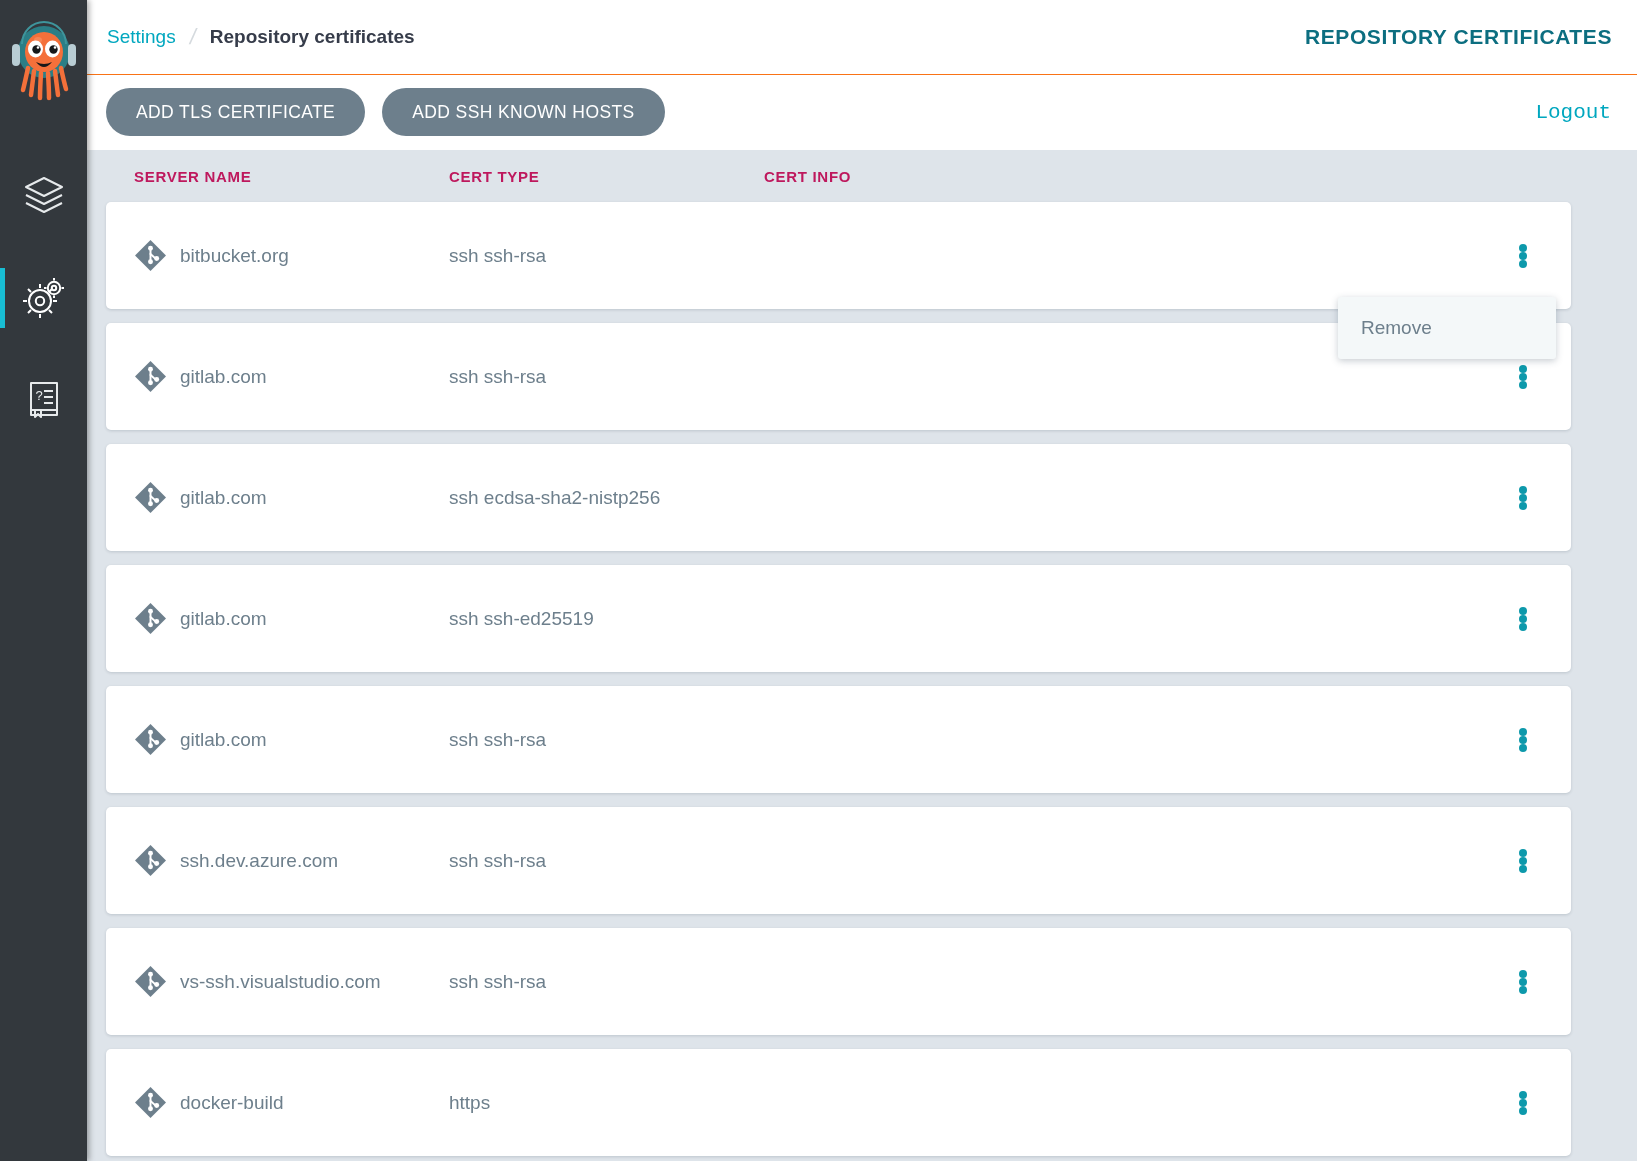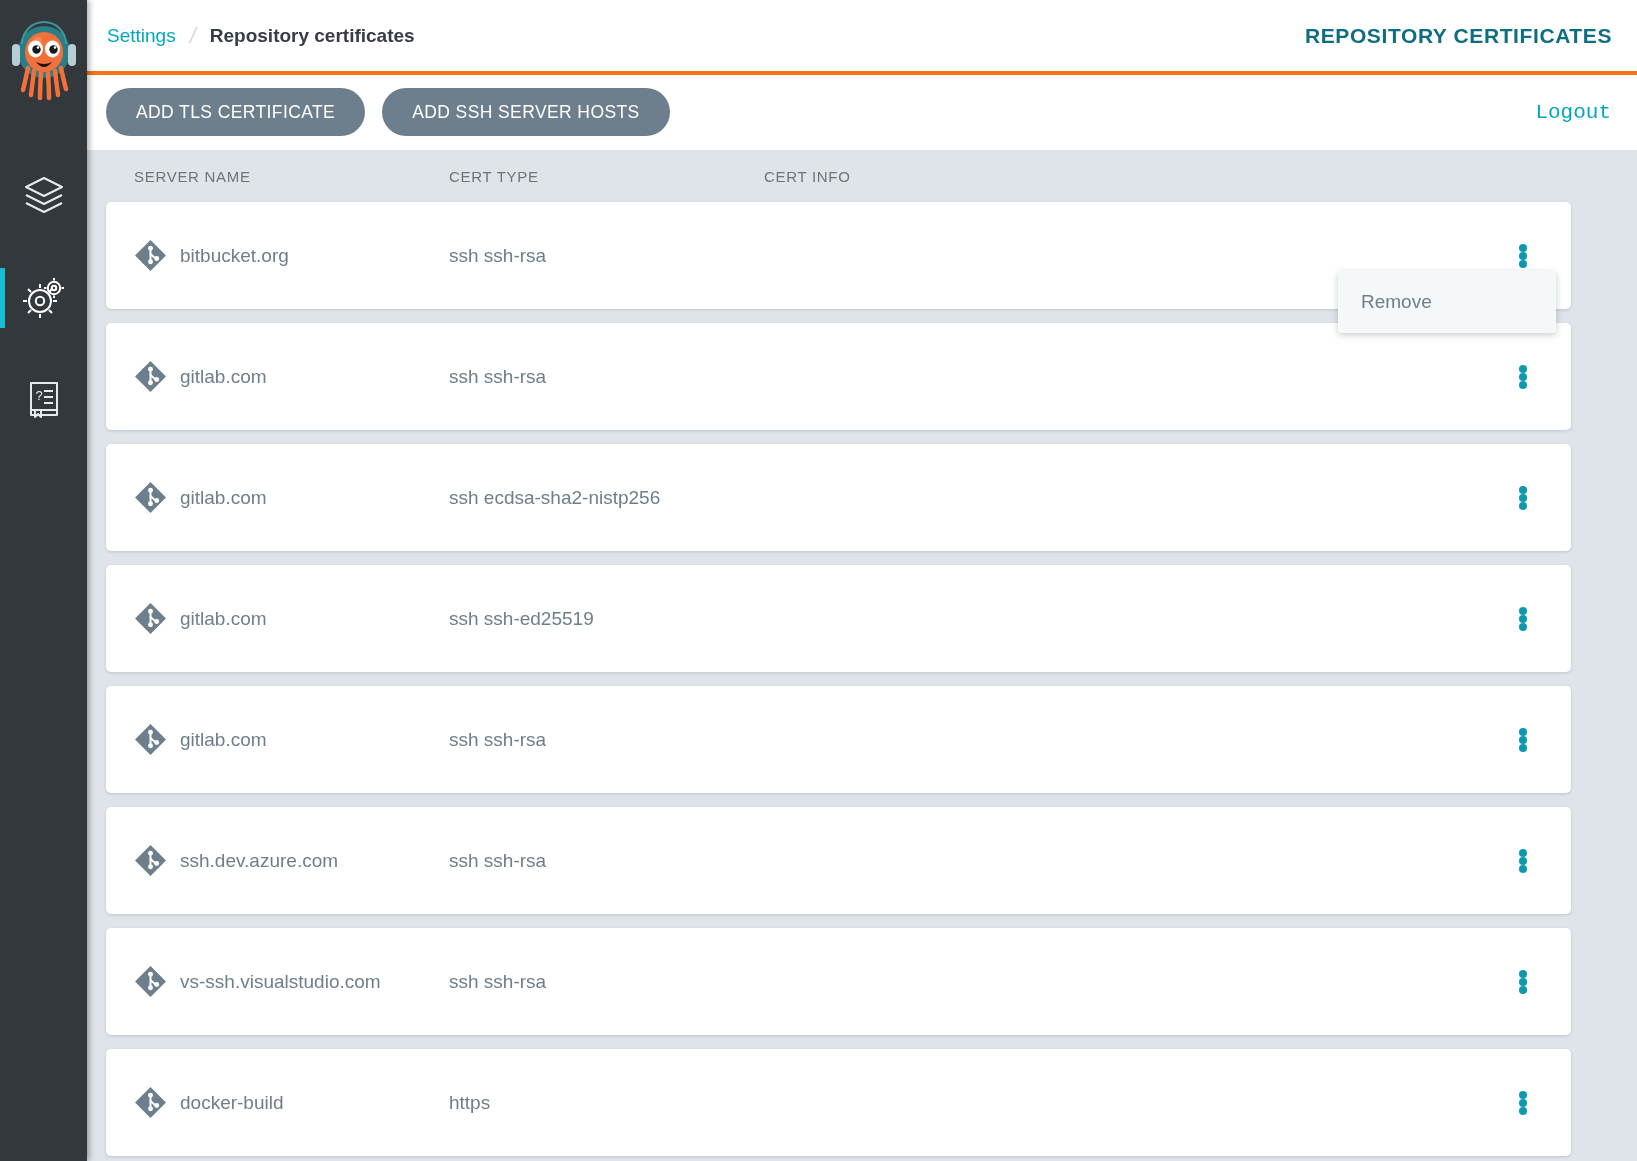--- a/index.html
+++ b/index.html
@@ -54,21 +54,21 @@
   
   .top-band {
     background: #fff;
     height: 150px;
     position: relative;
   }
   .breadcrumb-row {
     height: 75px;
     display: flex; align-items: center;
     padding-left: 20px;
-    border-bottom: 4px solid #f97316;
+    border-bottom: 1px solid #f97316;
     position: relative;
   }
   .crumb-link {
     color: #00a7bf;
     font-size: 19px;
     text-decoration: none;
     cursor: pointer;
   }
   .crumb-sep {
     color: #d5dade;
@@ -128,23 +128,23 @@
     padding: 0 66px 0 19px;
     position: relative;
   }
   .table-head {
     display: flex;
     height: 52px;
     align-items: center;
     padding: 0 28px;
   }
   .th {
-    color: #737373;
+    color: #be185d;
     font-size: 15px;
-    font-weight: 400;
+    font-weight: 700;
     letter-spacing: .7px;
   }
   .col-server { flex: 0 0 315px; }
   .col-type   { flex: 0 0 315px; }
   .col-info   { flex: 1 1 auto; }
 
   .row-card {
     background: #fff;
     border-radius: 5px;
     height: 107px;
@@ -280,21 +280,21 @@
 
       <div class="breadcrumb-row">
         <a class="crumb-link">Settings</a>
         <span class="crumb-sep">/</span>
         <span class="crumb-current">Repository certificates</span>
         <span class="page-title">REPOSITORY CERTIFICATES</span>
       </div>
 
       <div class="actions-row">
         <button class="pill-btn">ADD TLS CERTIFICATE</button>
-        <button class="pill-btn">ADD SSH SERVER HOSTS</button>
+        <button class="pill-btn">ADD SSH KNOWN HOSTS</button>
         <a class="logout-link">Logout</a>
       </div>
 
     </div>
 
     <div class="table-wrap">
 
       <div class="table-head">
         <div class="th col-server">SERVER NAME</div>
         <div class="th col-type">CERT TYPE</div>
@@ -514,18 +514,18 @@
     <div class="kebab">
       <span></span>
       <span></span>
       <span></span>
     </div>
   </div>
 </div>
 
     </div>
 
-    <div class="dropdown" id="dropdown" style="top: 271px; left: 1251px;">
+    <div class="dropdown" id="dropdown" style="top: 297px; left: 1251px;">
       <div class="dropdown-item">Remove</div>
     </div>
 
   </div>
 </div>
 
 </body></html>

